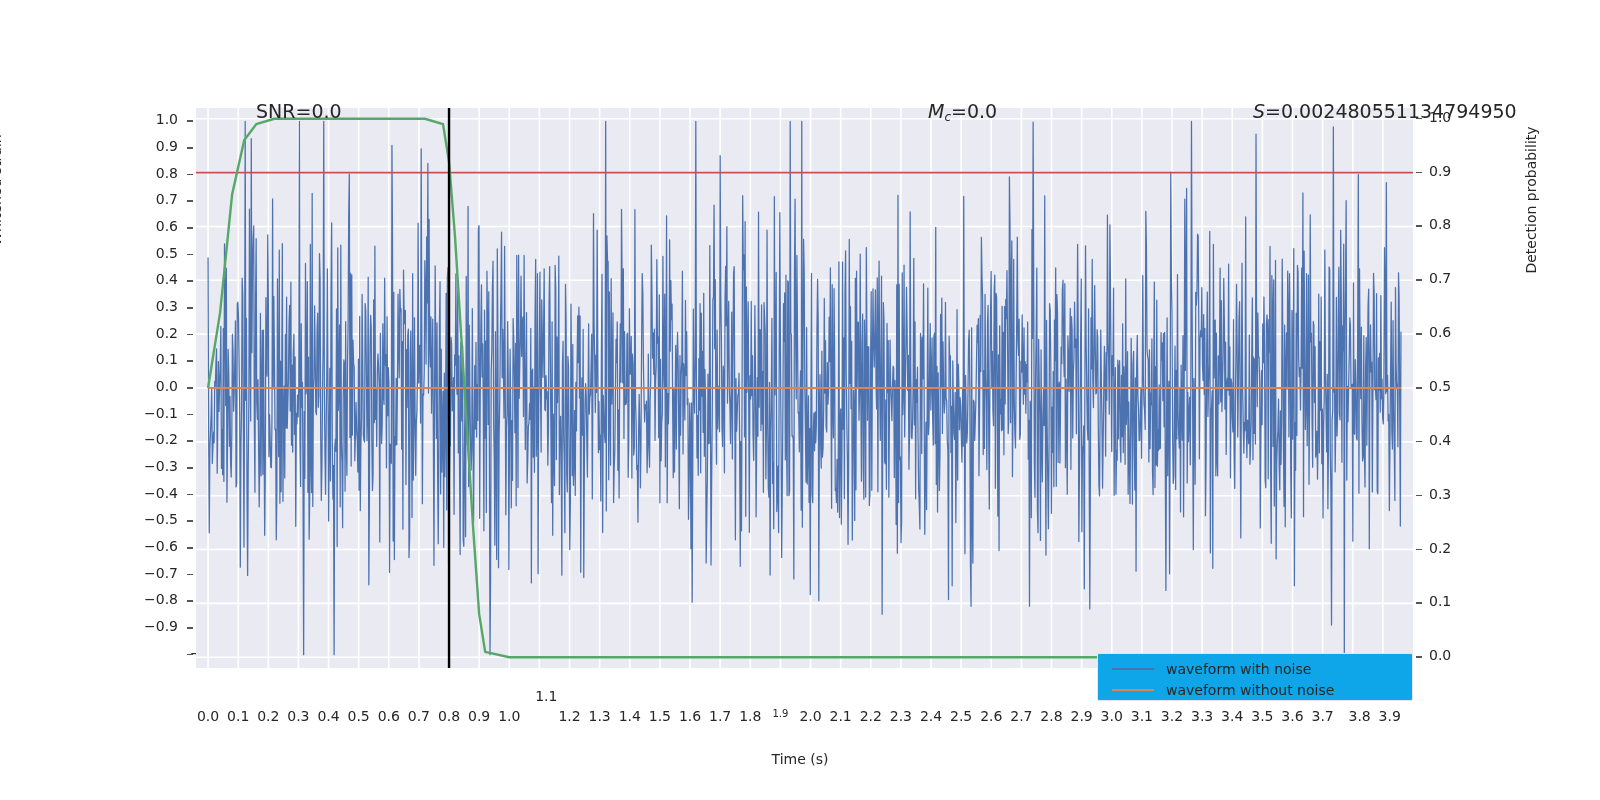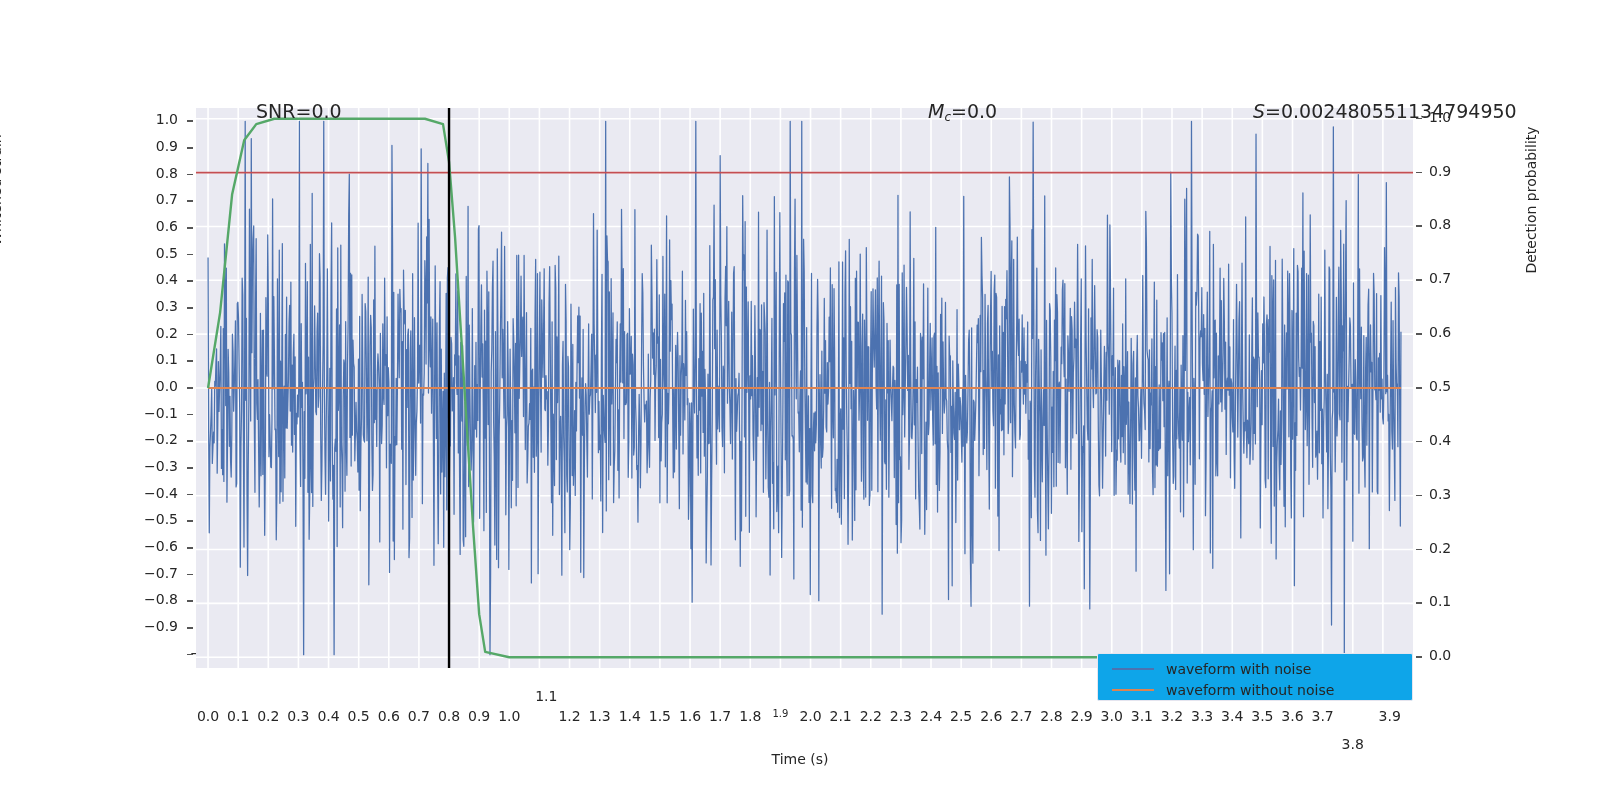--- a/index.html
+++ b/index.html
@@ -147,21 +147,21 @@
       <div style="position: absolute; left: 1033.51px; top: 708px; width: 36px; text-align: center; font-size: 14px; color: rgb(38, 38, 38);">2.8</div>
       <div style="position: absolute; left: 1063.64px; top: 708px; width: 36px; text-align: center; font-size: 14px; color: rgb(38, 38, 38);">2.9</div>
       <div style="position: absolute; left: 1093.76px; top: 708px; width: 36px; text-align: center; font-size: 14px; color: rgb(38, 38, 38);">3.0</div>
       <div style="position: absolute; left: 1123.89px; top: 708px; width: 36px; text-align: center; font-size: 14px; color: rgb(38, 38, 38);">3.1</div>
       <div style="position: absolute; left: 1154.01px; top: 708px; width: 36px; text-align: center; font-size: 14px; color: rgb(38, 38, 38);">3.2</div>
       <div style="position: absolute; left: 1184.13px; top: 708px; width: 36px; text-align: center; font-size: 14px; color: rgb(38, 38, 38);">3.3</div>
       <div style="position: absolute; left: 1214.26px; top: 708px; width: 36px; text-align: center; font-size: 14px; color: rgb(38, 38, 38);">3.4</div>
       <div style="position: absolute; left: 1244.38px; top: 708px; width: 36px; text-align: center; font-size: 14px; color: rgb(38, 38, 38);">3.5</div>
       <div style="position: absolute; left: 1274.5px; top: 708px; width: 36px; text-align: center; font-size: 14px; color: rgb(38, 38, 38);">3.6</div>
       <div style="position: absolute; left: 1304.63px; top: 708px; width: 36px; text-align: center; font-size: 14px; color: rgb(38, 38, 38);">3.7</div>
-      <div style="position: absolute; left: 1334.75px; top: 708px; width: 36px; text-align: center; font-size: 14px; color: rgb(38, 38, 38); margin-top: 28px;">3.8</div>
+      <div style="position: absolute; left: 1334.75px; top: 708px; width: 36px; text-align: right; font-size: 14px; color: rgb(38, 38, 38);">3.8</div>
       <div style="position: absolute; left: 1364.88px; top: 708px; width: 36px; text-align: right; font-size: 14px; color: rgb(38, 38, 38);">3.9</div>
     </div>
 
   <div class="axes">
     <svg id="plot-svg" width="1217" height="560" viewBox="0 0 1217 560">
         <g>
           <line x1="12.04950495049505" y1="0" x2="12.04950495049505" y2="560" stroke="#ffffff" stroke-width="1.6"></line>
           <line x1="42.17326732673268" y1="0" x2="42.17326732673268" y2="560" stroke="#ffffff" stroke-width="1.6"></line>
           <line x1="72.2970297029703" y1="0" x2="72.2970297029703" y2="560" stroke="#ffffff" stroke-width="1.6"></line>
           <line x1="102.42079207920791" y1="0" x2="102.42079207920791" y2="560" stroke="#ffffff" stroke-width="1.6"></line>

